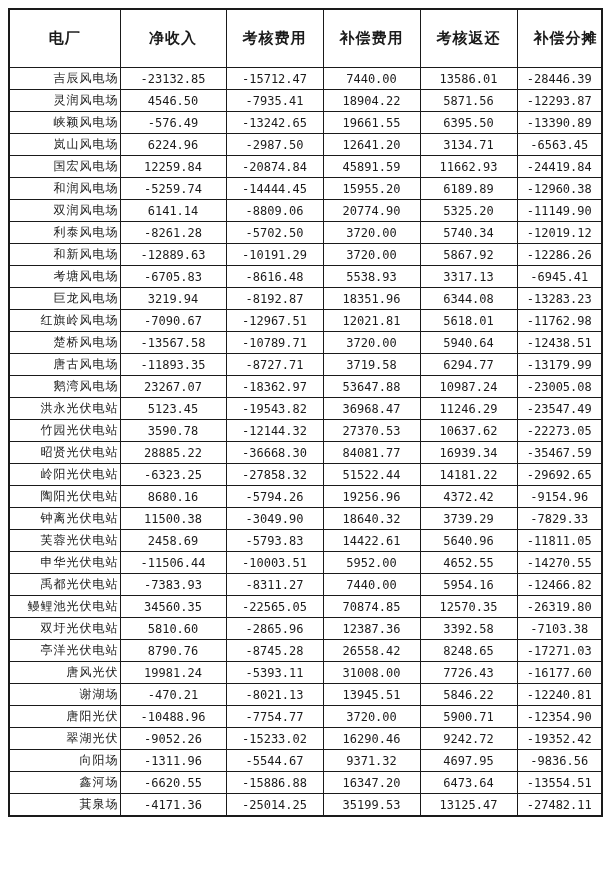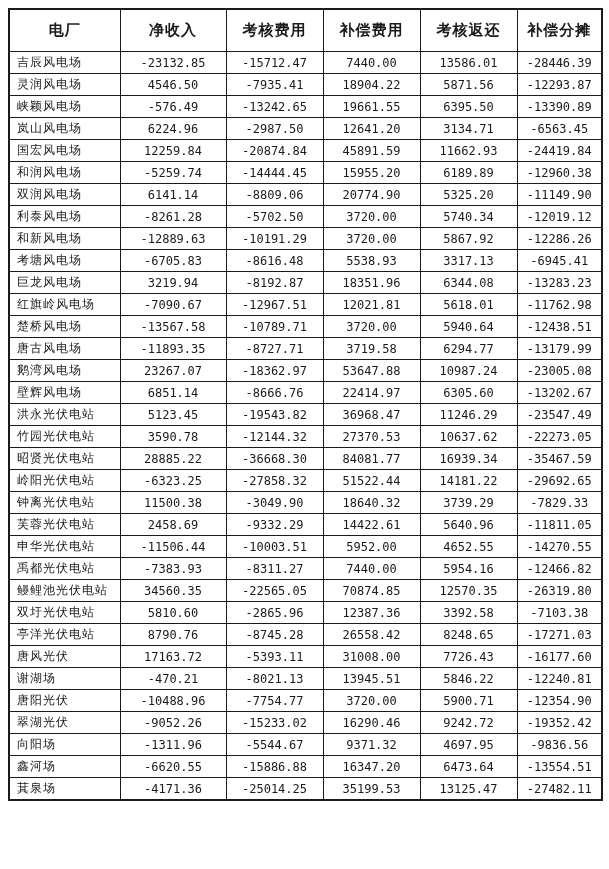--- a/index.html
+++ b/index.html
@@ -28,31 +28,31 @@
     border: 1px solid #1a1a1a;
     overflow: hidden;
     white-space: nowrap;
     color: #1a1a1a;
   }
   table.fee-table th {
     height: 25px;
     font-size: 15px;
     font-weight: bold;
     text-align: center;
-    padding: 8px;
+    padding: 16px;
     letter-spacing: 1px;
     margin-left: 40px;
   }
   table.fee-table td {
     height: 19px;
     font-size: 12px;
     font-weight: normal;
   }
   td.plant-cell {
-    text-align: left;
+    text-align: right;
     padding-left: 7px;
     letter-spacing: 1px;
   }
   td.num-cell {
     text-align: center;
     font-family: "DejaVu Sans Mono", "Liberation Mono", monospace;
     font-size: 11px;
   }
 </style>
 </head>
@@ -193,28 +193,20 @@
         </tr>
         <tr>
           <td class="plant-cell">鹅湾风电场</td>
           <td class="num-cell">23267.07</td>
           <td class="num-cell">-18362.97</td>
           <td class="num-cell">53647.88</td>
           <td class="num-cell">10987.24</td>
           <td class="num-cell">-23005.08</td>
         </tr>
         <tr>
-          <td class="plant-cell">壁辉风电场</td>
-          <td class="num-cell">6851.14</td>
-          <td class="num-cell">-8666.76</td>
-          <td class="num-cell">22414.97</td>
-          <td class="num-cell">6305.60</td>
-          <td class="num-cell">-13202.67</td>
-        </tr>
-        <tr>
           <td class="plant-cell">洪永光伏电站</td>
           <td class="num-cell">5123.45</td>
           <td class="num-cell">-19543.82</td>
           <td class="num-cell">36968.47</td>
           <td class="num-cell">11246.29</td>
           <td class="num-cell">-23547.49</td>
         </tr>
         <tr>
           <td class="plant-cell">竹园光伏电站</td>
           <td class="num-cell">3590.78</td>
@@ -233,31 +225,39 @@
         </tr>
         <tr>
           <td class="plant-cell">岭阳光伏电站</td>
           <td class="num-cell">-6323.25</td>
           <td class="num-cell">-27858.32</td>
           <td class="num-cell">51522.44</td>
           <td class="num-cell">14181.22</td>
           <td class="num-cell">-29692.65</td>
         </tr>
         <tr>
+          <td class="plant-cell">陶阳光伏电站</td>
+          <td class="num-cell">8680.16</td>
+          <td class="num-cell">-5794.26</td>
+          <td class="num-cell">19256.96</td>
+          <td class="num-cell">4372.42</td>
+          <td class="num-cell">-9154.96</td>
+        </tr>
+        <tr>
           <td class="plant-cell">钟离光伏电站</td>
           <td class="num-cell">11500.38</td>
           <td class="num-cell">-3049.90</td>
           <td class="num-cell">18640.32</td>
           <td class="num-cell">3739.29</td>
           <td class="num-cell">-7829.33</td>
         </tr>
         <tr>
           <td class="plant-cell">芙蓉光伏电站</td>
           <td class="num-cell">2458.69</td>
-          <td class="num-cell">-9332.29</td>
+          <td class="num-cell">-5793.83</td>
           <td class="num-cell">14422.61</td>
           <td class="num-cell">5640.96</td>
           <td class="num-cell">-11811.05</td>
         </tr>
         <tr>
           <td class="plant-cell">申华光伏电站</td>
           <td class="num-cell">-11506.44</td>
           <td class="num-cell">-10003.51</td>
           <td class="num-cell">5952.00</td>
           <td class="num-cell">4652.55</td>
@@ -290,21 +290,21 @@
         <tr>
           <td class="plant-cell">亭洋光伏电站</td>
           <td class="num-cell">8790.76</td>
           <td class="num-cell">-8745.28</td>
           <td class="num-cell">26558.42</td>
           <td class="num-cell">8248.65</td>
           <td class="num-cell">-17271.03</td>
         </tr>
         <tr>
           <td class="plant-cell">唐风光伏</td>
-          <td class="num-cell">17163.72</td>
+          <td class="num-cell">19981.24</td>
           <td class="num-cell">-5393.11</td>
           <td class="num-cell">31008.00</td>
           <td class="num-cell">7726.43</td>
           <td class="num-cell">-16177.60</td>
         </tr>
         <tr>
           <td class="plant-cell">谢湖场</td>
           <td class="num-cell">-470.21</td>
           <td class="num-cell">-8021.13</td>
           <td class="num-cell">13945.51</td>

